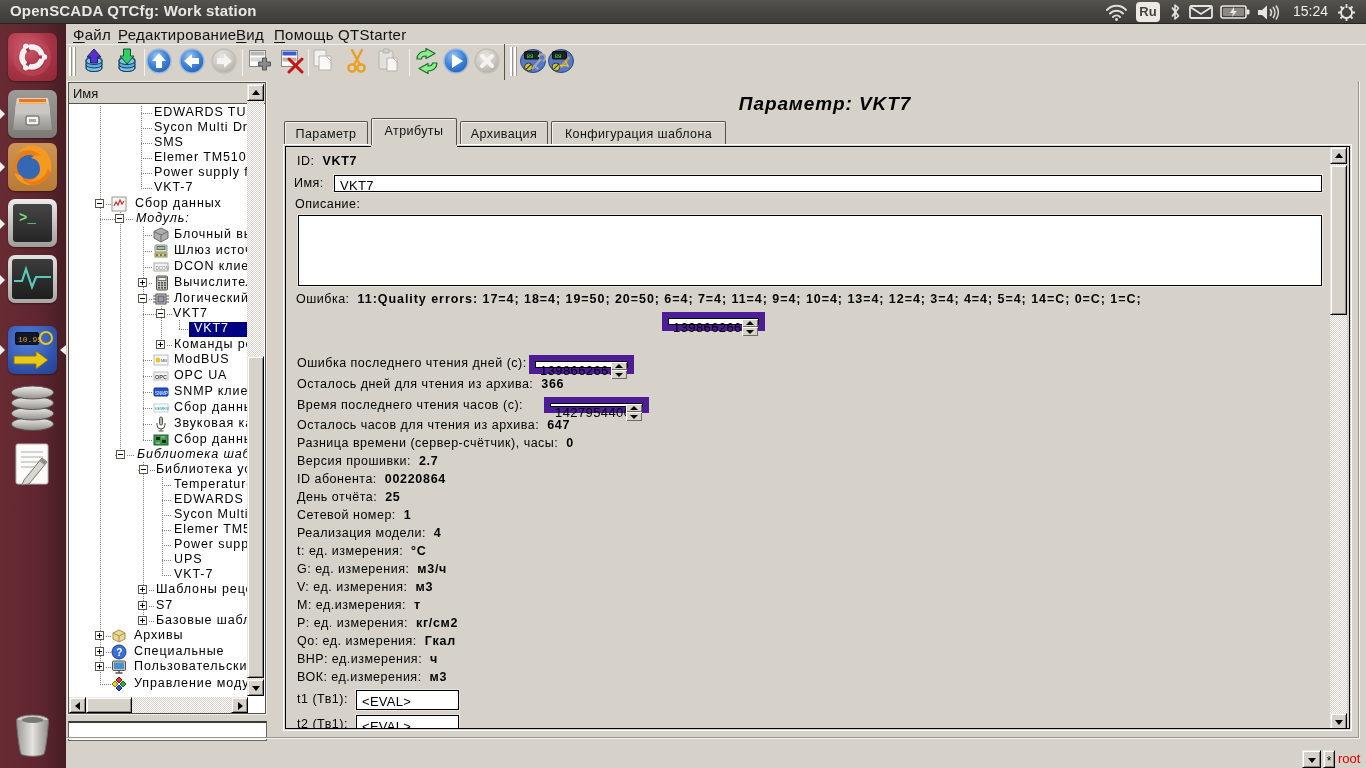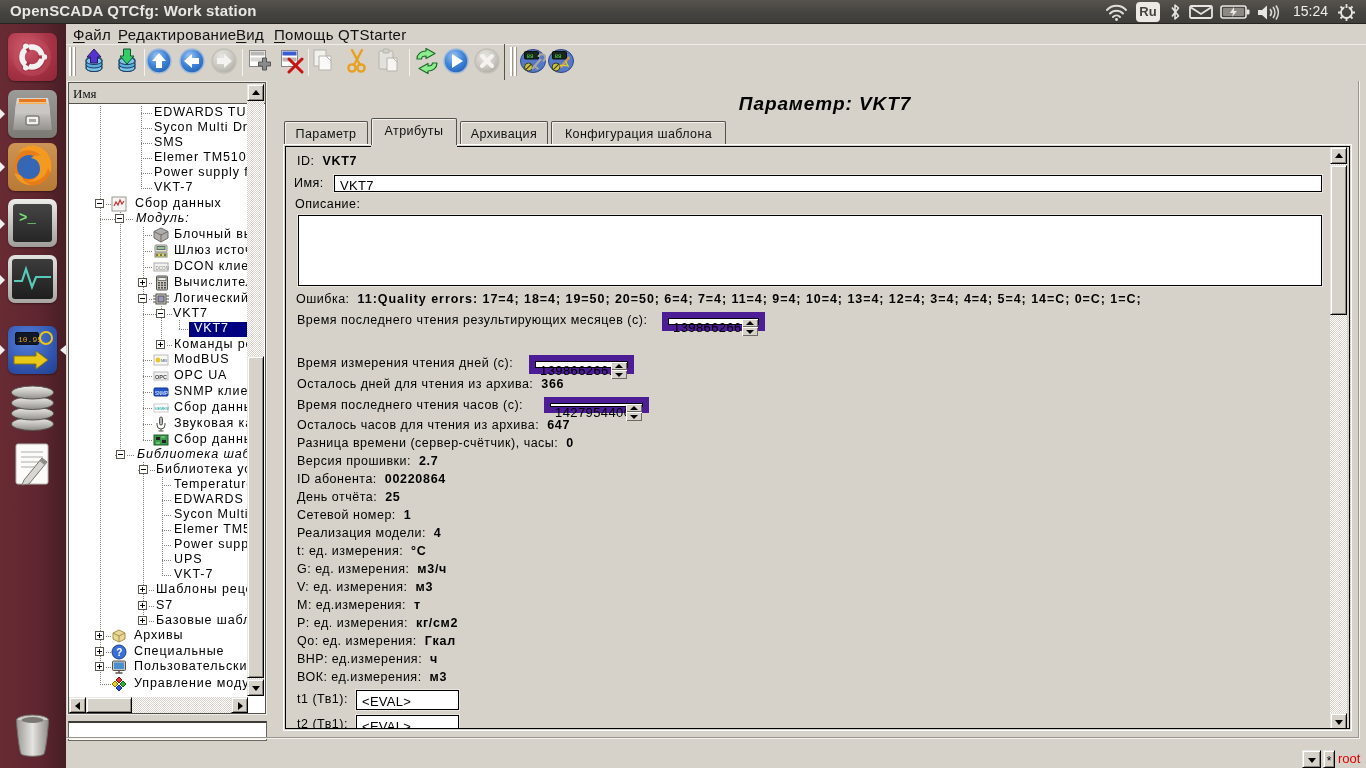--- a/index.html
+++ b/index.html
@@ -24,21 +24,21 @@
  background:linear-gradient(90deg,#fff 0 2px,#9b978f 2px 3px,transparent 3px 4px,#fff 4px 6px,#9b978f 6px 7px);}
 .ticon{position:absolute;top:48px;width:26px;height:26px;}
 
 .groove-h{position:absolute;background:#9b978f;box-shadow:0 1px 0 #f4f2ef;height:1px;}
 .groove-v{position:absolute;background:#9b978f;box-shadow:1px 0 0 #f4f2ef;width:1px;}
 
 #treewrap{position:absolute;left:68px;top:82px;width:198px;height:632px;background:#fff;
  border:1px solid #55524c;box-shadow:0 0 0 1px #efedea;}
 #treehdr{position:absolute;left:0;top:0;width:196px;height:21px;background:#d6d2ca;
  border-bottom:1px solid #55524c;}
-#treehdr span{position:absolute;left:4px;top:3px;font-size:13px;color:#111;font-family:Liberation Serif, serif;}
+#treehdr span{position:absolute;left:4px;top:3px;font-size:13px;color:#111;}
 #treebody{position:absolute;left:0px;top:22px;width:179px;height:591px;background:#fff;overflow:hidden;}
 .trow{position:absolute;font-size:12.5px;letter-spacing:0.9px;color:#000;white-space:nowrap;}
 .dotv{position:absolute;width:1px;background-image:repeating-linear-gradient(#848078 0 1px,transparent 1px 2px);}
 .doth{position:absolute;height:1px;background-image:repeating-linear-gradient(90deg,#848078 0 1px,transparent 1px 2px);}
 .ebox{position:absolute;width:9px;height:9px;background:#fff;border:1px solid #5a574f;}
 .ebox:before{content:"";position:absolute;left:1px;top:3px;width:5px;height:1px;background:#000;}
 .ebox.plus:after{content:"";position:absolute;left:3px;top:1px;width:1px;height:5px;background:#000;}
 .ticon16{position:absolute;width:16px;height:16px;}
 
 .sbtrack{position:absolute;background:conic-gradient(#fff 0 25%,#d6d2ca 0 50%,#fff 0 75%,#d6d2ca 0) 0 0/2px 2px;}
@@ -648,34 +648,33 @@
 <div class="lbl" style="left:11px;top:7px;">ID:&nbsp; <b>VKT7</b></div>
 <div class="lbl" style="left:8px;top:29px;">Имя:</div>
 <div class="field" style="left:47px;top:27px;width:990px;height:19px;">
         <div class="fieldin">VKT7</div>
       </div>
 <div class="lbl" style="left:9px;top:50px;">Описание:</div>
 <div class="field" style="left:11px;top:67px;width:1026px;height:73px;">
         <div class="fieldin"></div>
       </div>
 <div class="lbl" style="left:10px;top:145px;">Ошибка:&nbsp; <b style="letter-spacing:0.95px">11:Quality errors: 17=4; 18=4; 19=50; 20=50; 6=4; 7=4; 11=4; 9=4; 10=4; 13=4; 12=4; 3=4; 4=4; 5=4; 14=C; 0=C; 1=C;</b></div>
-<div class="lbl" style="left:11px;top:166px;">Время последнего чтения результирующих месяцев (с):</div>
 <div class="spin" style="left:376px;top:165px;width:103px;height:19px;">
         <div class="spinin"></div>
 <div class="spintext">1398662661</div>
 <div class="spinbtns">
           <div class="spb" style="top:0;height:8px;">
             <div class="sparr" style="top:2px;border-left:4px solid transparent;border-right:4px solid transparent;border-bottom:4px solid #000;"></div>
           </div>
 <div class="spb" style="top:8px;height:9px;">
             <div class="sparr" style="top:3px;border-left:4px solid transparent;border-right:4px solid transparent;border-top:4px solid #000;"></div>
           </div>
         </div>
       </div>
-<div class="lbl" style="left:11px;top:209px;">Время измерения чтения дней (с):</div>
+<div class="lbl" style="left:11px;top:209px;">Ошибка последнего чтения дней (с):</div>
 <div class="spin" style="left:243px;top:208px;width:105px;height:19px;">
         <div class="spinin"></div>
 <div class="spintext">1398662661</div>
 <div class="spinbtns">
           <div class="spb" style="top:0;height:8px;">
             <div class="sparr" style="top:2px;border-left:4px solid transparent;border-right:4px solid transparent;border-bottom:4px solid #000;"></div>
           </div>
 <div class="spb" style="top:8px;height:9px;">
             <div class="sparr" style="top:3px;border-left:4px solid transparent;border-right:4px solid transparent;border-top:4px solid #000;"></div>
           </div>

